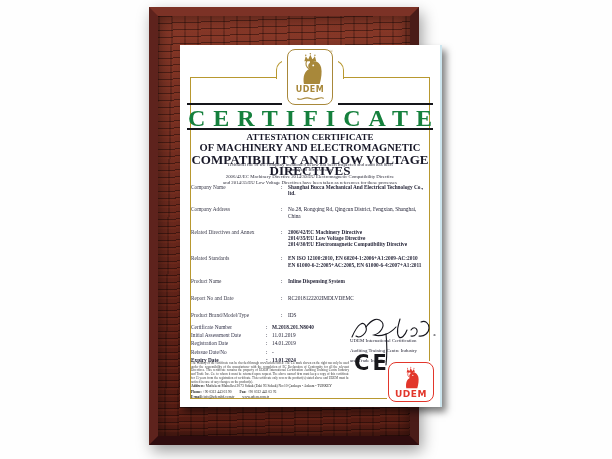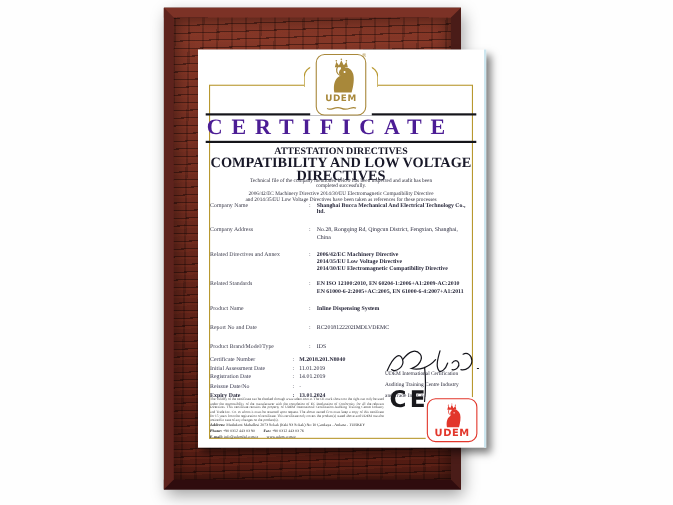--- a/index.html
+++ b/index.html
@@ -43,22 +43,22 @@
   .crest.red{color:#e2362b;width:46px;height:40px;}
   .crest.red .crest-art{height:23px;}
   .crest.red .crest-label{font-size:9px;margin-top:1px;}
   .reg{position:absolute;top:-1px;right:-1px;font-size:5px;color:#a8883a;line-height:1;}
 
   
   .rule{position:absolute;left:7px;right:7px;background:#15151a;z-index:2;}
   .rule-top{top:58px;height:1.5px;}
   .rule-bottom{top:83px;height:2px;}
   .cert-title{position:absolute;left:0;right:0;top:60px;text-align:left;
-              font-size:20px;font-weight:bold;letter-spacing:8px;text-indent:8px;
-              color:#4c1d95;z-index:2;white-space:nowrap;}
+              font-size:24px;font-weight:bold;letter-spacing:8px;text-indent:8px;
+              color:#15803d;z-index:2;white-space:nowrap;}
   .subtitle{position:absolute;left:6px;right:6px;top:87px;text-align:center;
             font-weight:bold;color:#181828;z-index:2;}
   .subtitle .s1{font-size:9px;line-height:10px;}
   .subtitle .s2{font-size:10.5px;line-height:11.5px;}
   .subtitle .s3{font-size:13px;line-height:11.5px;}
   .intro{position:absolute;left:10px;right:10px;top:117px;text-align:center;
          font-size:4.8px;line-height:5.4px;color:#2e2e3c;z-index:2;}
   .intro .gap{margin-top:1.5px;}
 
   
@@ -127,21 +127,22 @@
             <path d="M5 4 C9 7.5 13 0.8 20 4 C27 7.2 31 0.8 35 4" fill="none" stroke="currentColor" stroke-width="1.3"></path>
           </svg>
         </div>
       </div>
 
       <div class="rule rule-top"></div>
       <div class="cert-title">CERTIFICATE</div>
       <div class="rule rule-bottom"></div>
 
       <div class="subtitle">
-        <div class="s1">ATTESTATION DIRECTIVES</div>
+        <div class="s1">ATTESTATION CERTIFICATE</div>
+        <div class="s2">OF MACHINERY AND ELECTROMAGNETIC</div>
         <div class="s3">COMPATIBILITY AND LOW VOLTAGE DIRECTIVES</div>
       </div>
 
       <div class="intro">
         <div>Technical file of the company mentioned below has been inspected and audit has been</div>
         <div>completed successfully.</div>
         <div class="gap">2006/42/EC Machinery Directive 2014/30/EU Electromagnetic Compatibility Directive</div>
         <div>and 2014/35/EU Low Voltage Directives have been taken as references for these processes</div>
       </div>
 

